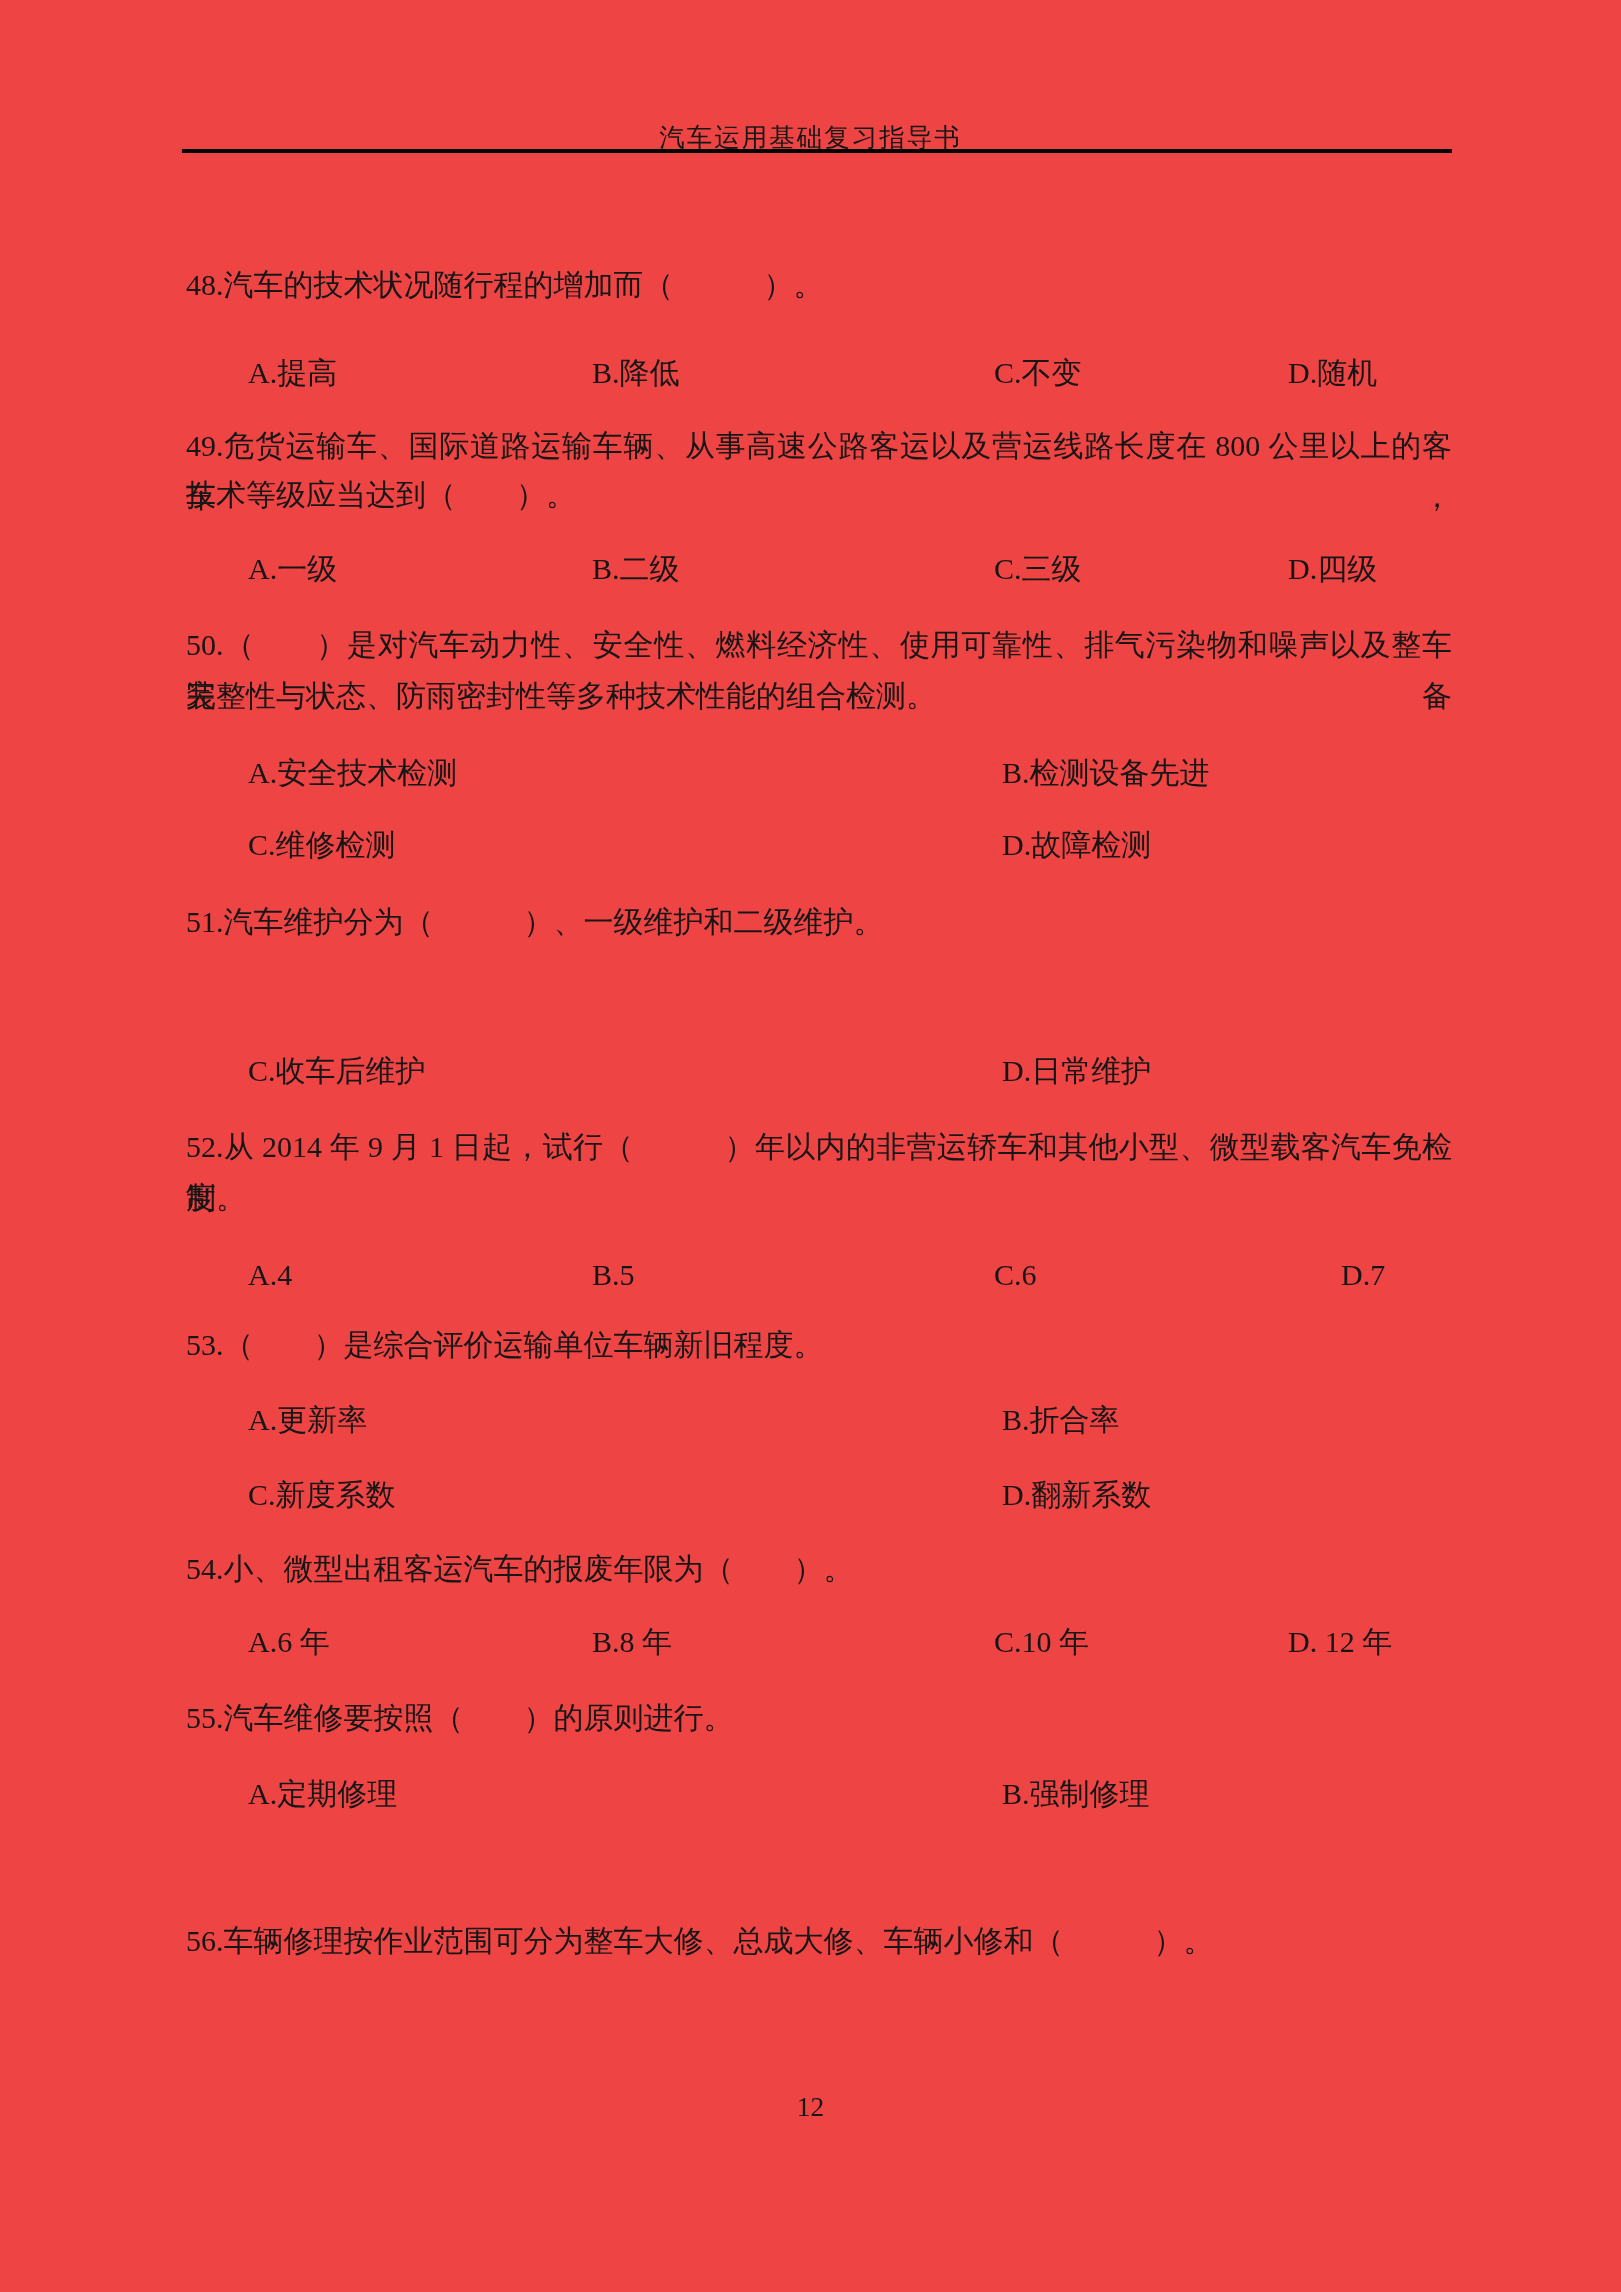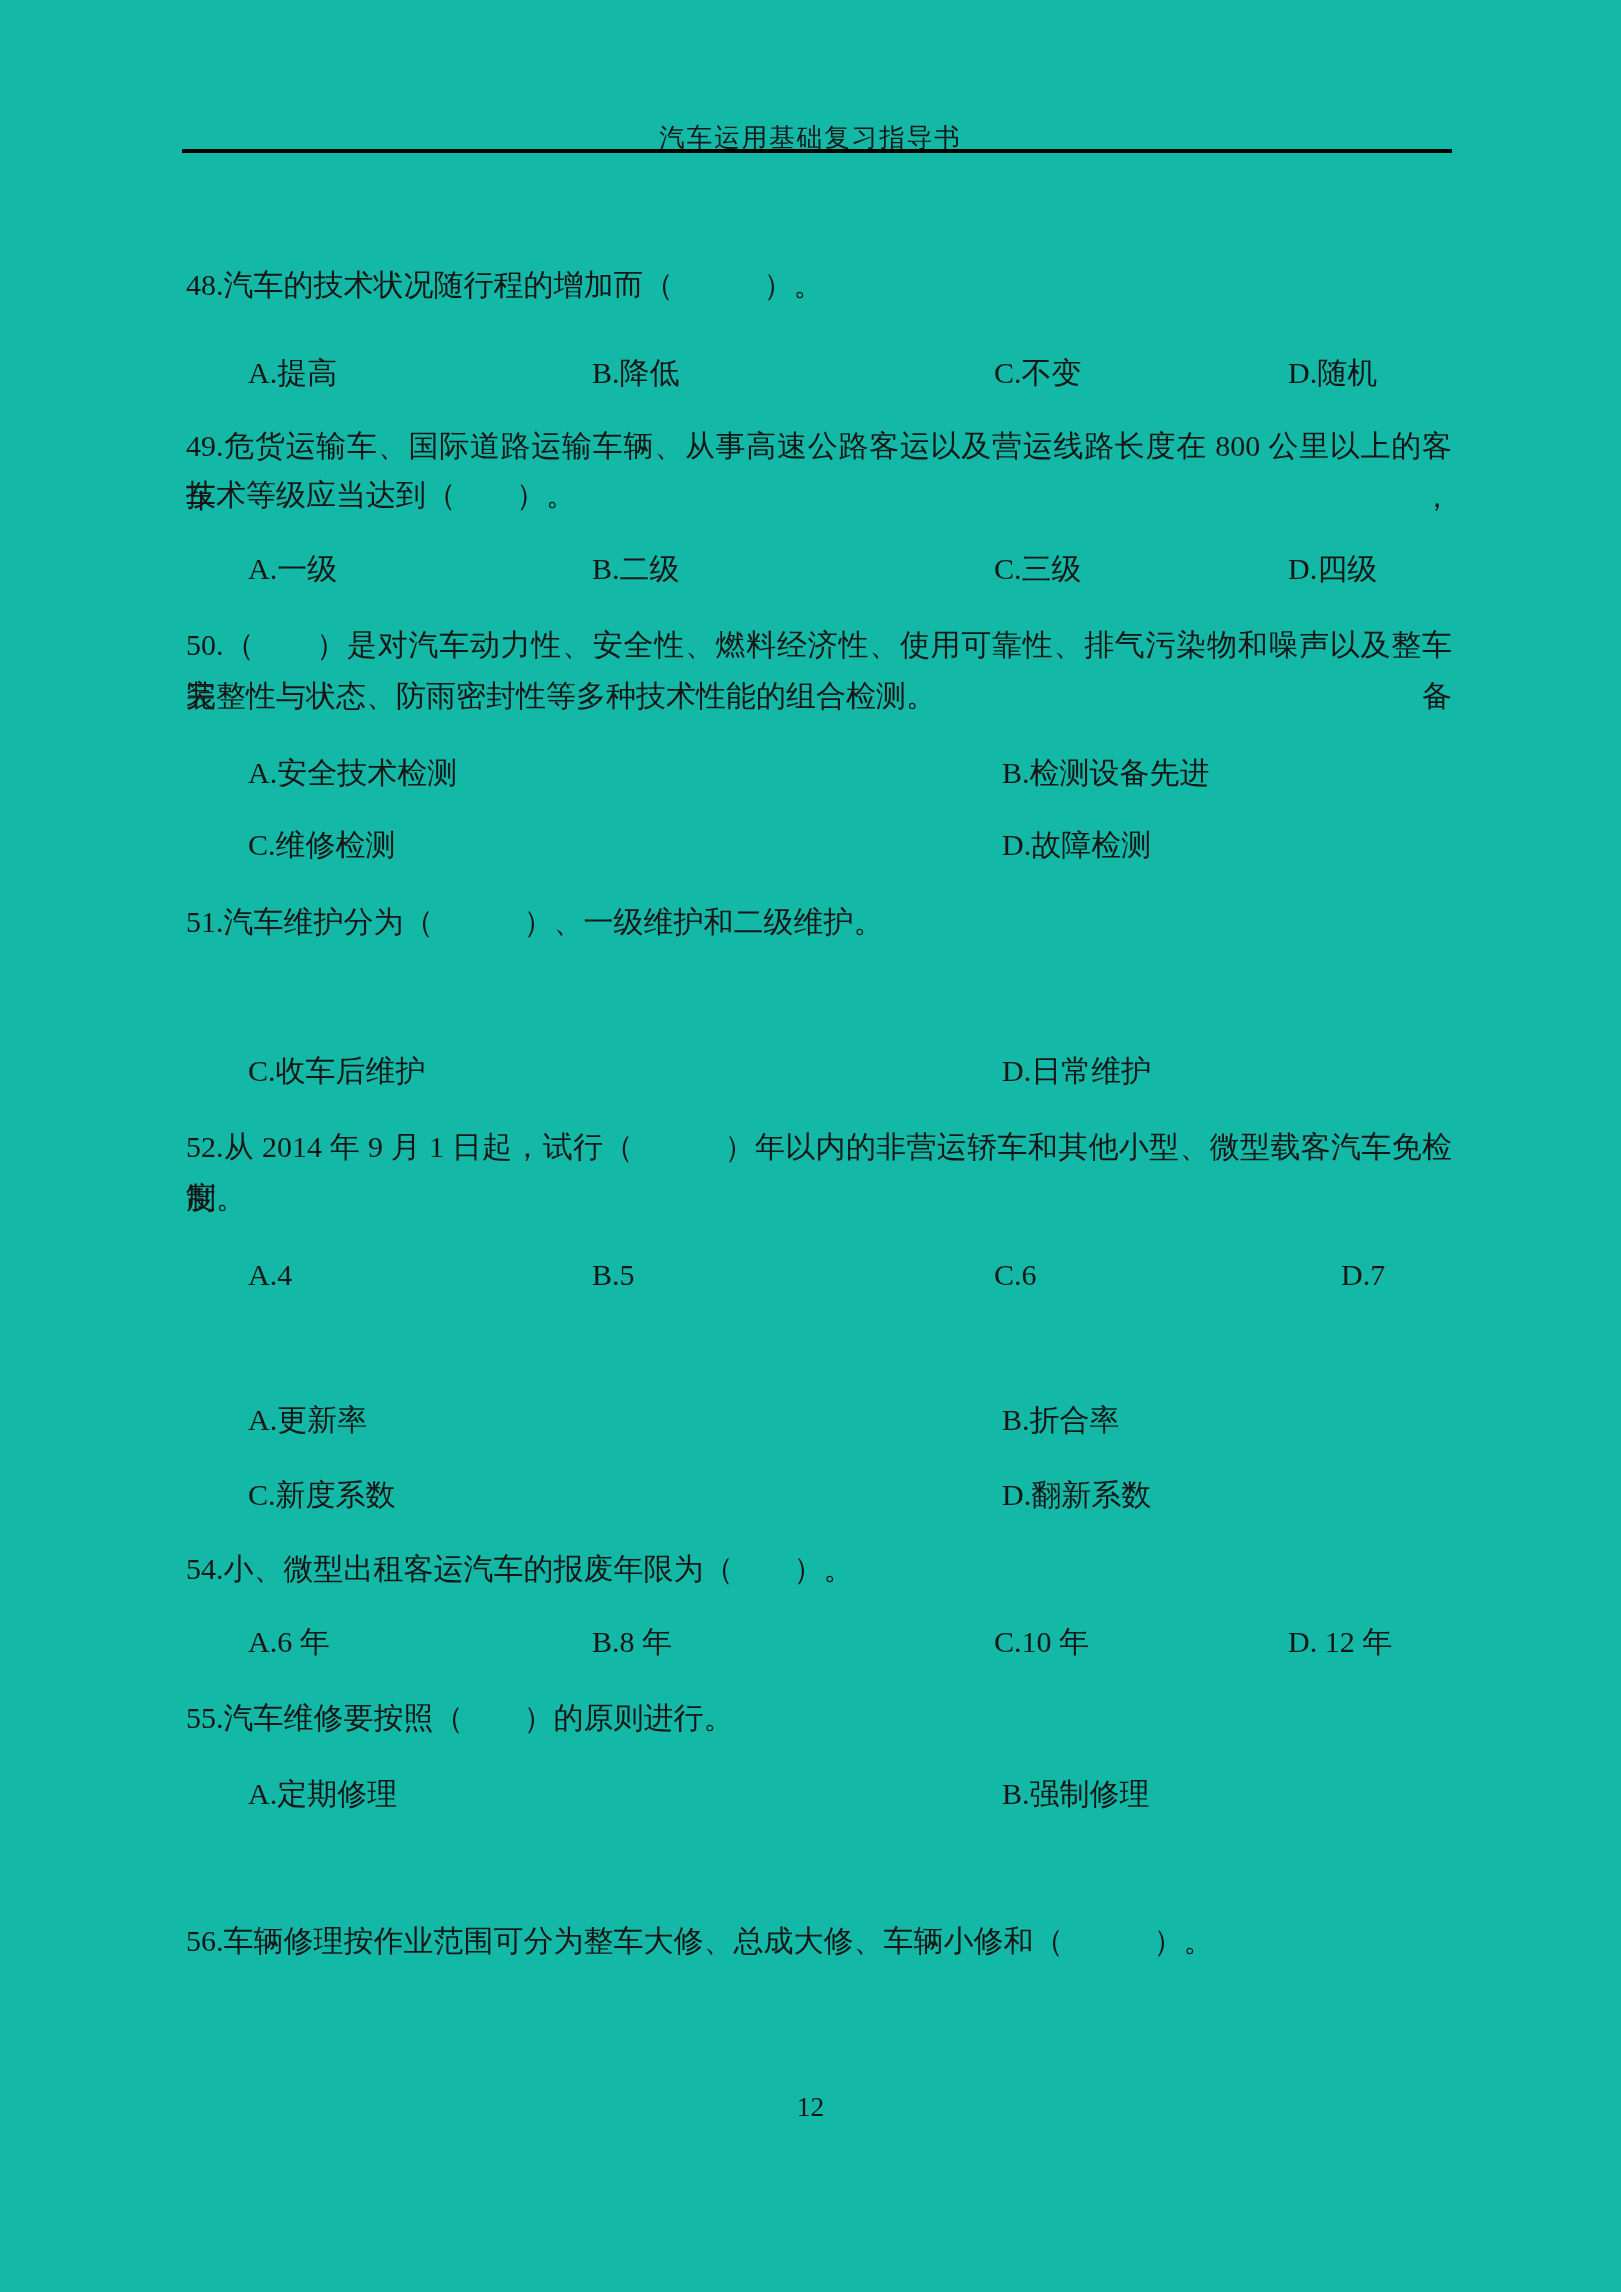--- a/index.html
+++ b/index.html
@@ -1,20 +1,20 @@
 <!DOCTYPE html>
 <html><head>
 <meta charset="utf-8">
 <style>
   html,body{margin:0;padding:0;background:#9a9a9a;}
   .page{
     position:relative;
     width:1621px;height:2293px;
     margin:0 auto;
-    background:#14b8a6;
+    background:#ef4444;
     font-family:"Liberation Serif","DejaVu Serif",serif;
     color:#161616;
     overflow:hidden;
   }
   .header-title{
     position:absolute;top:120px;left:0;width:100%;
     text-align:center;font-size:25.5px;letter-spacing:2px;
     white-space:nowrap;
   }
   .header-rule{
@@ -89,20 +89,21 @@
 
   <div class="row justify" style="top:1121px">52.从 2014 年 9 月 1 日起，试行（　　　）年以内的非营运轿车和其他小型、微型载客汽车免检制</div>
   <div class="row" style="top:1172px">度。</div>
   <div class="row" style="top:1249px">
     <span class="opt col-a">A.4</span>
     <span class="opt col-b">B.5</span>
     <span class="opt col-c">C.6</span>
     <span class="opt col-d-far">D.7</span>
   </div>
 
+  <div class="row" style="top:1319px">53.（　　）是综合评价运输单位车辆新旧程度。</div>
   <div class="row" style="top:1394px">
     <span class="opt col-a">A.更新率</span>
     <span class="opt col-r">B.折合率</span>
   </div>
   <div class="row" style="top:1469px">
     <span class="opt col-a">C.新度系数</span>
     <span class="opt col-r">D.翻新系数</span>
   </div>
 
   <div class="row" style="top:1543px">54.小、微型出租客运汽车的报废年限为（　　）。</div>

